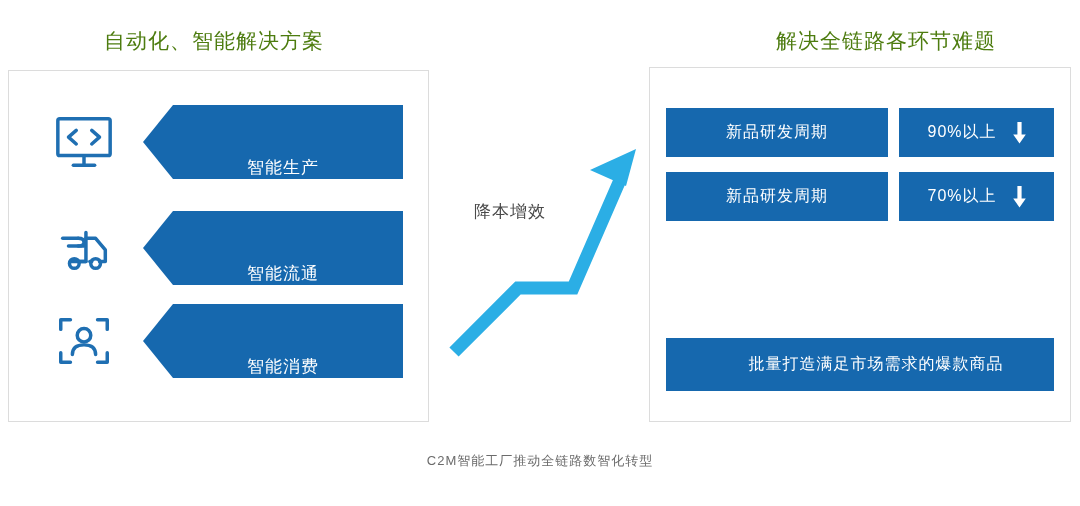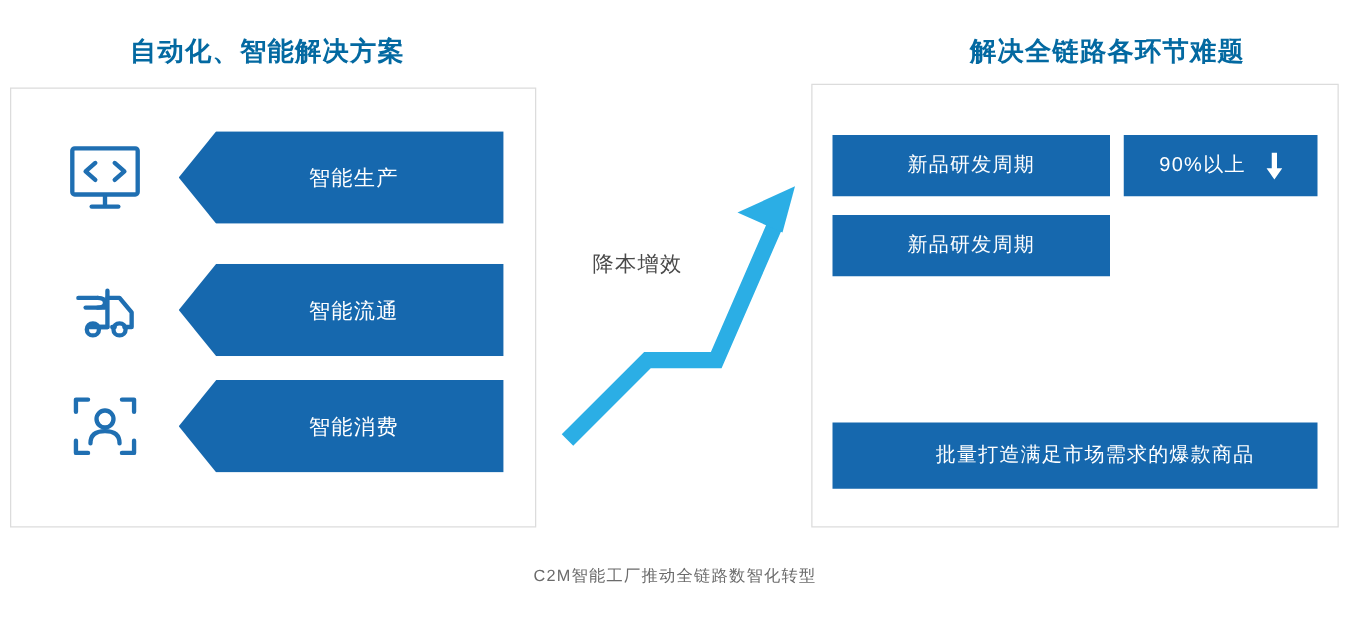--- a/index.html
+++ b/index.html
@@ -12,24 +12,24 @@
     height: 506px;
     position: relative;
     font-family: "Liberation Sans", "DejaVu Sans", sans-serif;
     overflow: hidden;
   }
 
   
   .section-title {
     position: absolute;
     font-size: 21px;
-    color: #0369a1;
+    color: #4d7c0f;
     letter-spacing: 1px;
     white-space: nowrap;
-    font-weight: 700;
+    font-weight: 400;
   }
   #title-left  { left: 104px; top: 27px; }
   #title-right { left: 776px; top: 27px; }
 
   
   .panel {
     position: absolute;
     background: #ffffff;
     border: 1px solid #dcdcdc;
     box-sizing: border-box;
@@ -64,21 +64,21 @@
     position: absolute;
     left: 134px;
     top: 50%;
     transform: translateY(-50%);
     width: 260px;
     height: 74px;
     background: #1668AE;
     -webkit-clip-path: polygon(30px 0, 100% 0, 100% 100%, 30px 100%, 0 50%);
     clip-path: polygon(30px 0, 100% 0, 100% 100%, 30px 100%, 0 50%);
     display: flex;
-    align-items: center;
+    align-items: flex-end;
     justify-content: center;
   }
   .chevron-label {
     color: #ffffff;
     font-size: 17px;
     letter-spacing: 1px;
     padding-left: 20px;
   }
 
   
@@ -267,20 +267,28 @@
           <path d="M4.4 0 H8.6 V12.5 H12.8 L6.5 21.5 L0.2 12.5 H4.4 Z" fill="#ffffff"></path>
         </svg>
       </span>
     </div>
   </div>
 
   <div class="metric-row" id="metric-row-1">
     <div class="metric-label-box">
       <span>新品研发周期</span>
     </div>
+    <div class="metric-value-box">
+      <span>70%以上</span>
+      <span class="down-arrow-icon">
+        <svg viewBox="0 0 13 22" width="13" height="22">
+          <path d="M4.4 0 H8.6 V12.5 H12.8 L6.5 21.5 L0.2 12.5 H4.4 Z" fill="#ffffff"></path>
+        </svg>
+      </span>
+    </div>
   </div>
 
 
   <div class="wide-box" id="wide-box-1">
     <span>批量打造满足市场需求的爆款商品</span>
   </div>
 
 </div>
 
 <div id="footer-caption">C2M智能工厂推动全链路数智化转型</div>

